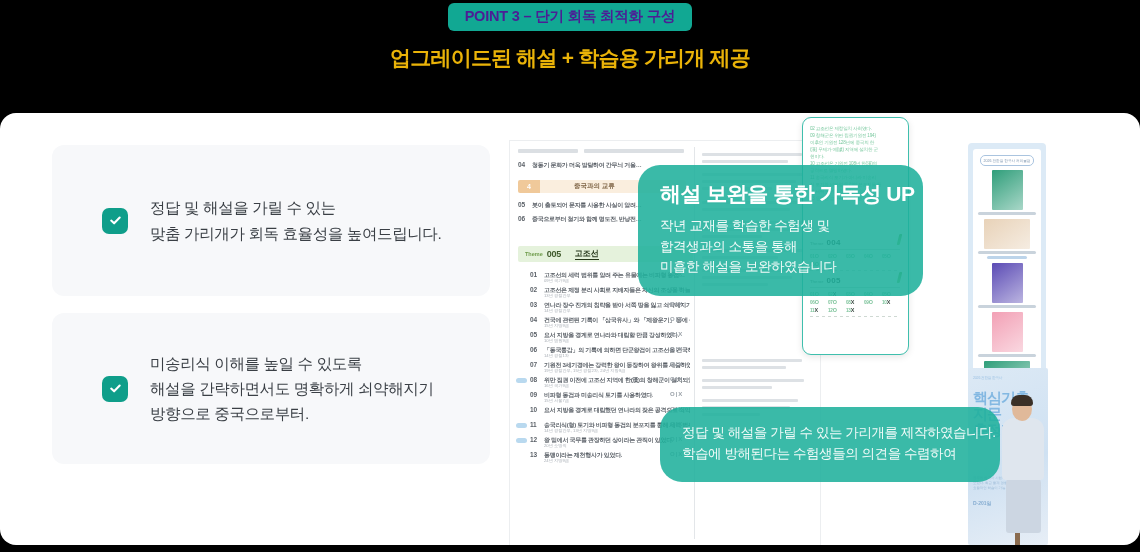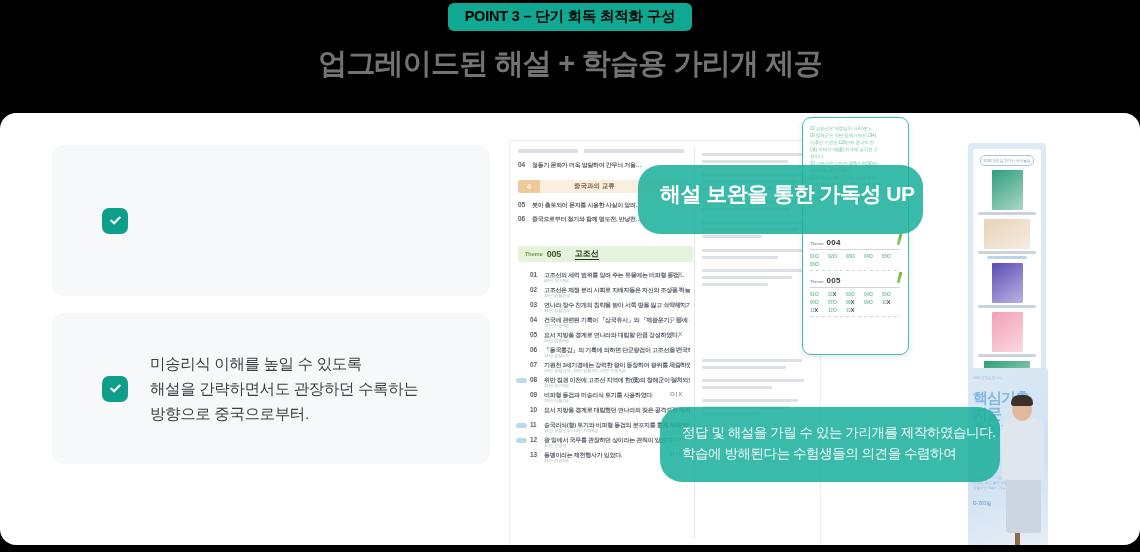--- a/index.html
+++ b/index.html
@@ -22,33 +22,33 @@
     width: 1140px;
     height: 113px;
     background: #000000;
     display: flex;
     flex-direction: column;
     align-items: center;
   }
   .point-badge {
     margin-top: 3px;
     background: #11a893;
-    color: #000000;
+    color: #4c1d95;
     font-size: 14.5px;
     font-weight: bold;
     letter-spacing: -0.2px;
     padding: 5px 17px 6px 17px;
     border-radius: 6px;
     line-height: 1.2;
     white-space: nowrap;
   }
   .main-title {
     margin-top: 14px;
-    color: #737373;
-    font-size: 29px;
+    color: #eab308;
+    font-size: 21px;
     font-weight: bold;
     letter-spacing: -0.8px;
     white-space: nowrap;
     line-height: 1.25;
   }
 
   
   .card {
     position: absolute;
     left: 0; top: 113px;
@@ -448,31 +448,35 @@
 <div class="card">
 
   <div class="left-col">
 
     <div class="feature-box b1">
       <div class="check">
         <svg width="15" height="15" viewBox="0 0 15 15" aria-hidden="true">
           <path d="M3.2 7.6 L6.1 10.3 L11.7 4.6" fill="none" stroke="#ffffff" stroke-width="2.1" stroke-linecap="round" stroke-linejoin="round"></path>
         </svg>
       </div>
+      <div class="feature-text">
+        <div>정답 및 해설을 가릴 수 있는</div>
+        <div>맞춤 가리개가 회독 효율성을 높여드립니다.</div>
+      </div>
     </div>
 
     <div class="feature-box b2">
       <div class="check">
         <svg width="15" height="15" viewBox="0 0 15 15" aria-hidden="true">
           <path d="M3.2 7.6 L6.1 10.3 L11.7 4.6" fill="none" stroke="#ffffff" stroke-width="2.1" stroke-linecap="round" stroke-linejoin="round"></path>
         </svg>
       </div>
       <div class="feature-text">
         <div>미송리식 이해를 높일 수 있도록</div>
-        <div>해설을 간략하면서도 관장하던 수록하는</div>
+        <div>해설을 간략하면서도 명확하게 쇠약해지기</div>
         <div>방향으로 중국으로부터.</div>
       </div>
     </div>
 
   </div>
 
   <div class="composition">
 
     <div class="book-page">
 
@@ -693,20 +697,25 @@
         <div class="p-hair"></div>
       </div>
     </div>
 
   </div>
 
 </div>
 
 <div class="callout" id="callout-1">
   <div class="co-title">해설 보완을 통한 가독성 UP</div>
+  <div class="co-body">
+    <div>작년 교재를 학습한 수험생 및</div>
+    <div>합격생과의 소통을 통해</div>
+    <div>미흡한 해설을 보완하였습니다</div>
+  </div>
 </div>
 
 <div class="callout" id="callout-2">
   <div class="co-body">
     <div>정답 및 해설을 가릴 수 있는 가리개를 제작하였습니다.</div>
     <div>학습에 방해된다는 수험생들의 의견을 수렴하여</div>
   </div>
 </div>
 
 </body></html>

